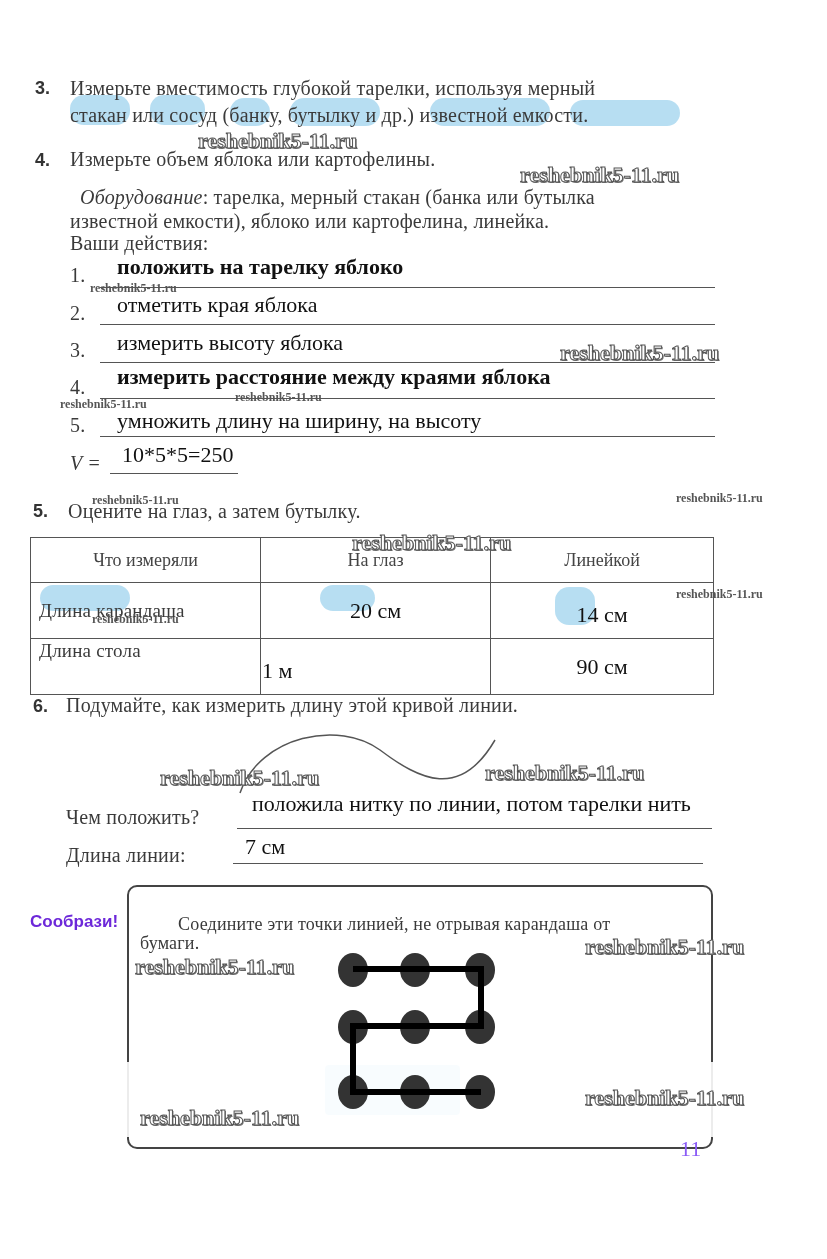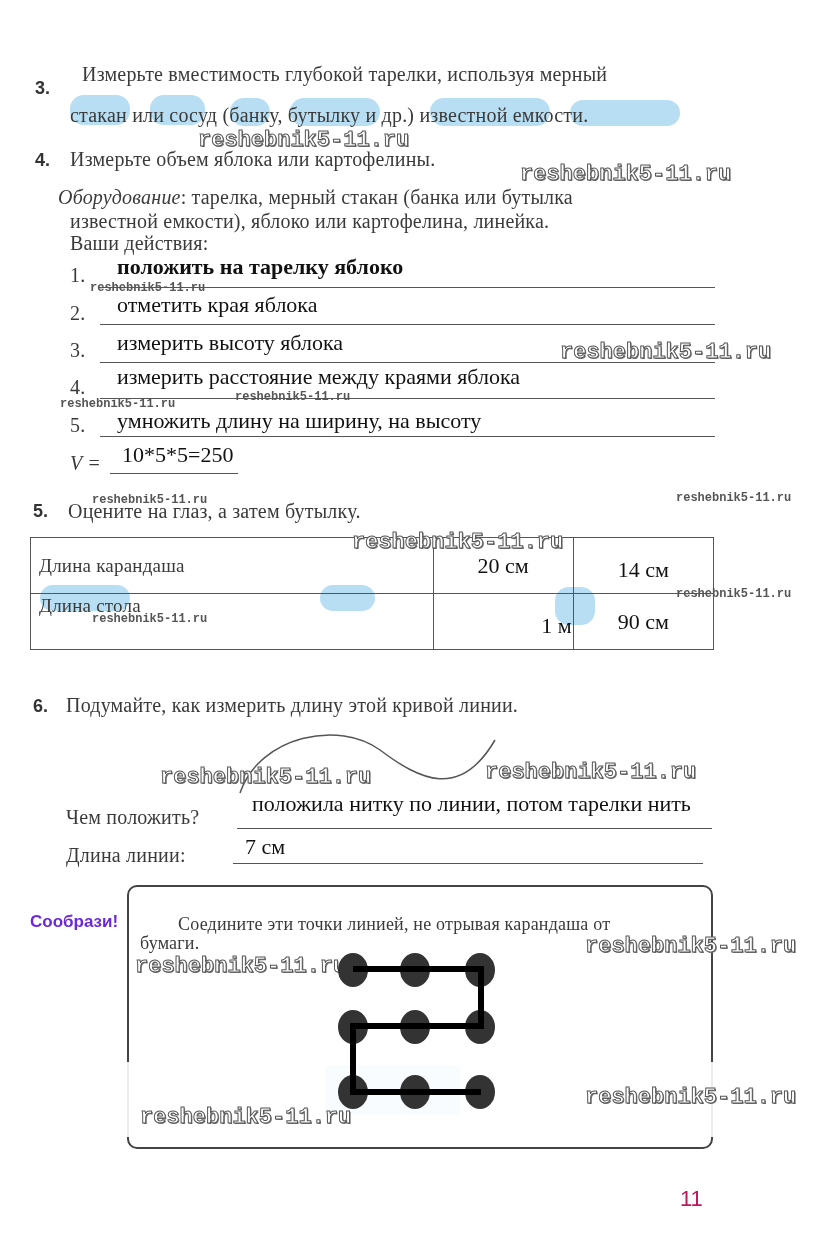--- a/index.html
+++ b/index.html
@@ -2,21 +2,21 @@
 <html><head>
 <meta charset="utf-8">
 <style>
   html, body { margin:0; padding:0; background:#ffffff; }
   body { width:827px; height:1259px; position:relative; overflow:hidden;
          font-family:"DejaVu Serif", "Liberation Serif", serif; color:#3a3a3a; }
   .abs { position:absolute; }
   .num { font-family:"Liberation Sans", sans-serif; font-weight:bold; font-size:18px; color:#333; }
   .printed { font-family:"Liberation Serif", serif; font-size:20px; color:#3a3a3a; letter-spacing:0.2px; white-space:nowrap; }
   .hand { font-family:"Liberation Serif", serif; font-size:22px; color:#111; white-space:nowrap; }
-  .wm { font-family:Liberation Mono, monospace; font-weight:bold; color:#fff;
+  .wm { font-family:Liberation Serif, serif; font-weight:bold; color:#fff;
         -webkit-text-stroke:1px #555; text-shadow:1px 1px 0 #777; white-space:nowrap; }
   .wm-big { font-size:22px; }
   .wm-small { font-size:12px; color:#555; -webkit-text-stroke:0; text-shadow:none; }
   .line { position:absolute; height:0; border-top:1.5px solid #555; }
   .blue { position:absolute; background:#9fd3ee; opacity:0.75; border-radius:14px; }
   table.t5 { position:absolute; left:30px; top:537px; width:684px; border-collapse:collapse; }
   table.t5 td, table.t5 th { border:1.5px solid #555; font-family:"Liberation Serif", serif; font-weight:normal; }
   table.t5 th { height:42px; font-size:18px; color:#444; }
   table.t5 td { height:44px; }
   .box { position:absolute; left:127px; top:885px; width:582px; height:260px;
@@ -31,78 +31,83 @@
 <div class="blue" style="left:230px;top:98px;width:40px;height:28px;"></div>
 <div class="blue" style="left:290px;top:98px;width:90px;height:28px;"></div>
 <div class="blue" style="left:430px;top:98px;width:120px;height:28px;"></div>
 <div class="blue" style="left:570px;top:100px;width:110px;height:26px;"></div>
 <div class="blue" style="left:40px;top:585px;width:90px;height:26px;"></div>
 <div class="blue" style="left:320px;top:585px;width:55px;height:26px;"></div>
 <div class="blue" style="left:555px;top:587px;width:40px;height:38px;"></div>
 <div class="blue" style="left:325px;top:1065px;width:135px;height:50px;border-radius:4px;"></div>
 
 <div class="abs num" style="left:35px;top:78px;">3.</div>
-<div class="abs printed" style="left:70px;top:63px;margin-left:12px;">Измерьте вместимость глубокой тарелки, используя мерный</div>
+<div class="abs printed" style="left:70px;top:77px;">Измерьте вместимость глубокой тарелки, используя мерный</div>
 <div class="abs printed" style="left:70px;top:104px;">стакан или сосуд (банку, бутылку и др.) известной емкости.</div>
 
 <div class="abs wm wm-big" style="left:198px;top:128px;">reshebnik5-11.ru</div>
 
 <div class="abs num" style="left:35px;top:150px;">4.</div>
 <div class="abs printed" style="left:70px;top:148px;">Измерьте объем яблока или картофелины.</div>
 <div class="abs wm wm-big" style="left:520px;top:162px;">reshebnik5-11.ru</div>
 
-<div class="abs printed" style="left:58px;top:186px;">
+<div class="abs printed" style="left:80px;top:186px;">
   <i>Оборудование</i><span>: тарелка, мерный стакан (банка или бутылка</span>
 </div>
 <div class="abs printed" style="left:70px;top:210px;">известной емкости), яблоко или картофелина, линейка.</div>
 <div class="abs printed" style="left:70px;top:232px;">Ваши действия:</div>
 
 <div class="abs printed" style="left:70px;top:264px;">1.</div>
 <div class="abs hand" style="left:117px;top:254px;font-weight:bold;">положить на тарелку яблоко</div>
 <div class="line" style="left:100px;top:287px;width:615px;"></div>
 <div class="abs wm wm-small" style="left:90px;top:281px;">reshebnik5-11.ru</div>
 
 <div class="abs printed" style="left:70px;top:302px;">2.</div>
 <div class="abs hand" style="left:117px;top:292px;">отметить края яблока</div>
 <div class="line" style="left:100px;top:324px;width:615px;"></div>
 
 <div class="abs printed" style="left:70px;top:339px;">3.</div>
 <div class="abs hand" style="left:117px;top:330px;">измерить высоту яблока</div>
 <div class="line" style="left:100px;top:362px;width:615px;"></div>
 <div class="abs wm wm-big" style="left:560px;top:340px;">reshebnik5-11.ru</div>
 
 <div class="abs printed" style="left:70px;top:376px;">4.</div>
-<div class="abs hand" style="left:117px;top:364px;">измерить расстояние между краями яблока</div>
+<div class="abs hand" style="left:117px;top:364px;font-weight:bold;">измерить расстояние между краями яблока</div>
 <div class="line" style="left:100px;top:398px;width:615px;"></div>
 <div class="abs wm wm-small" style="left:60px;top:397px;">reshebnik5-11.ru</div>
 <div class="abs wm wm-small" style="left:235px;top:390px;">reshebnik5-11.ru</div>
 
 <div class="abs printed" style="left:70px;top:414px;">5.</div>
 <div class="abs hand" style="left:117px;top:408px;">умножить длину на ширину, на высоту</div>
 <div class="line" style="left:100px;top:436px;width:615px;"></div>
 
 <div class="abs printed" style="left:70px;top:452px;font-style:italic;">V =</div>
 <div class="abs hand" style="left:122px;top:442px;">10*5*5=250</div>
 <div class="line" style="left:110px;top:473px;width:128px;"></div>
 
 <div class="abs wm wm-small" style="left:92px;top:493px;">reshebnik5-11.ru</div>
 <div class="abs wm wm-small" style="left:676px;top:491px;">reshebnik5-11.ru</div>
 <div class="abs num" style="left:33px;top:501px;">5.</div>
 <div class="abs printed" style="left:68px;top:500px;">Оцените на глаз, а затем бутылку.</div>
 
 <table class="t5">
   <tbody>
+      <tr>
+    <th style="width:227px;">Что измеряли</th>
+    <th style="width:227px;">На глаз</th>
+    <th>Линейкой</th>
+  </tr>
   <tr>
     <td class="printed" style="font-size:19px;text-align:left;padding-left:8px;">Длина карандаша</td>
     <td class="hand" style="text-align:center;">20 см</td>
     <td class="hand" style="text-align:center;padding-top:10px;">14 см</td>
   </tr>
   <tr>
     <td class="printed" style="font-size:19px;text-align:left;padding-left:8px;vertical-align:top;">Длина стола</td>
-    <td class="hand" style="text-align:right;padding-top:10px;">1 м</td>
+    <td class="hand" style="text-align:left;padding-top:10px;">1 м</td>
     <td class="hand" style="text-align:center;margin-left:32px;">90 см</td>
   </tr>
 </tbody>
   </table>
 <div class="abs wm wm-big" style="left:352px;top:530px;">reshebnik5-11.ru</div>
 <div class="abs wm wm-small" style="left:676px;top:587px;">reshebnik5-11.ru</div>
 <div class="abs wm wm-small" style="left:92px;top:612px;">reshebnik5-11.ru</div>
 
 <div class="abs num" style="left:33px;top:696px;">6.</div>
 <div class="abs printed" style="left:66px;top:694px;">Подумайте, как измерить длину этой кривой линии.</div>
@@ -140,13 +145,13 @@
 <div class="dot" style="left:400px;top:1075px;"></div>
 <div class="dot" style="left:465px;top:1075px;"></div>
 
 <svg class="abs" style="left:0;top:0;" width="827" height="1259">
   <polyline points="353,969 481,969 481,1026 353,1026 353,1092 481,1092" fill="none" stroke="#000" stroke-width="6"></polyline>
 </svg>
 
 <div class="abs wm wm-big" style="left:585px;top:1085px;">reshebnik5-11.ru</div>
 <div class="abs wm wm-big" style="left:140px;top:1105px;">reshebnik5-11.ru</div>
 
-<div class="abs" style="left:680px;top:1186px;font-family:Liberation Sans, sans-serif;font-size:22px;color:#be185d;">11</div>
+<div class="abs" style="left:680px;top:1136px;font-family:Liberation Serif, serif;font-size:22px;color:#8b5cf6;">11</div>
 
 </body></html>

